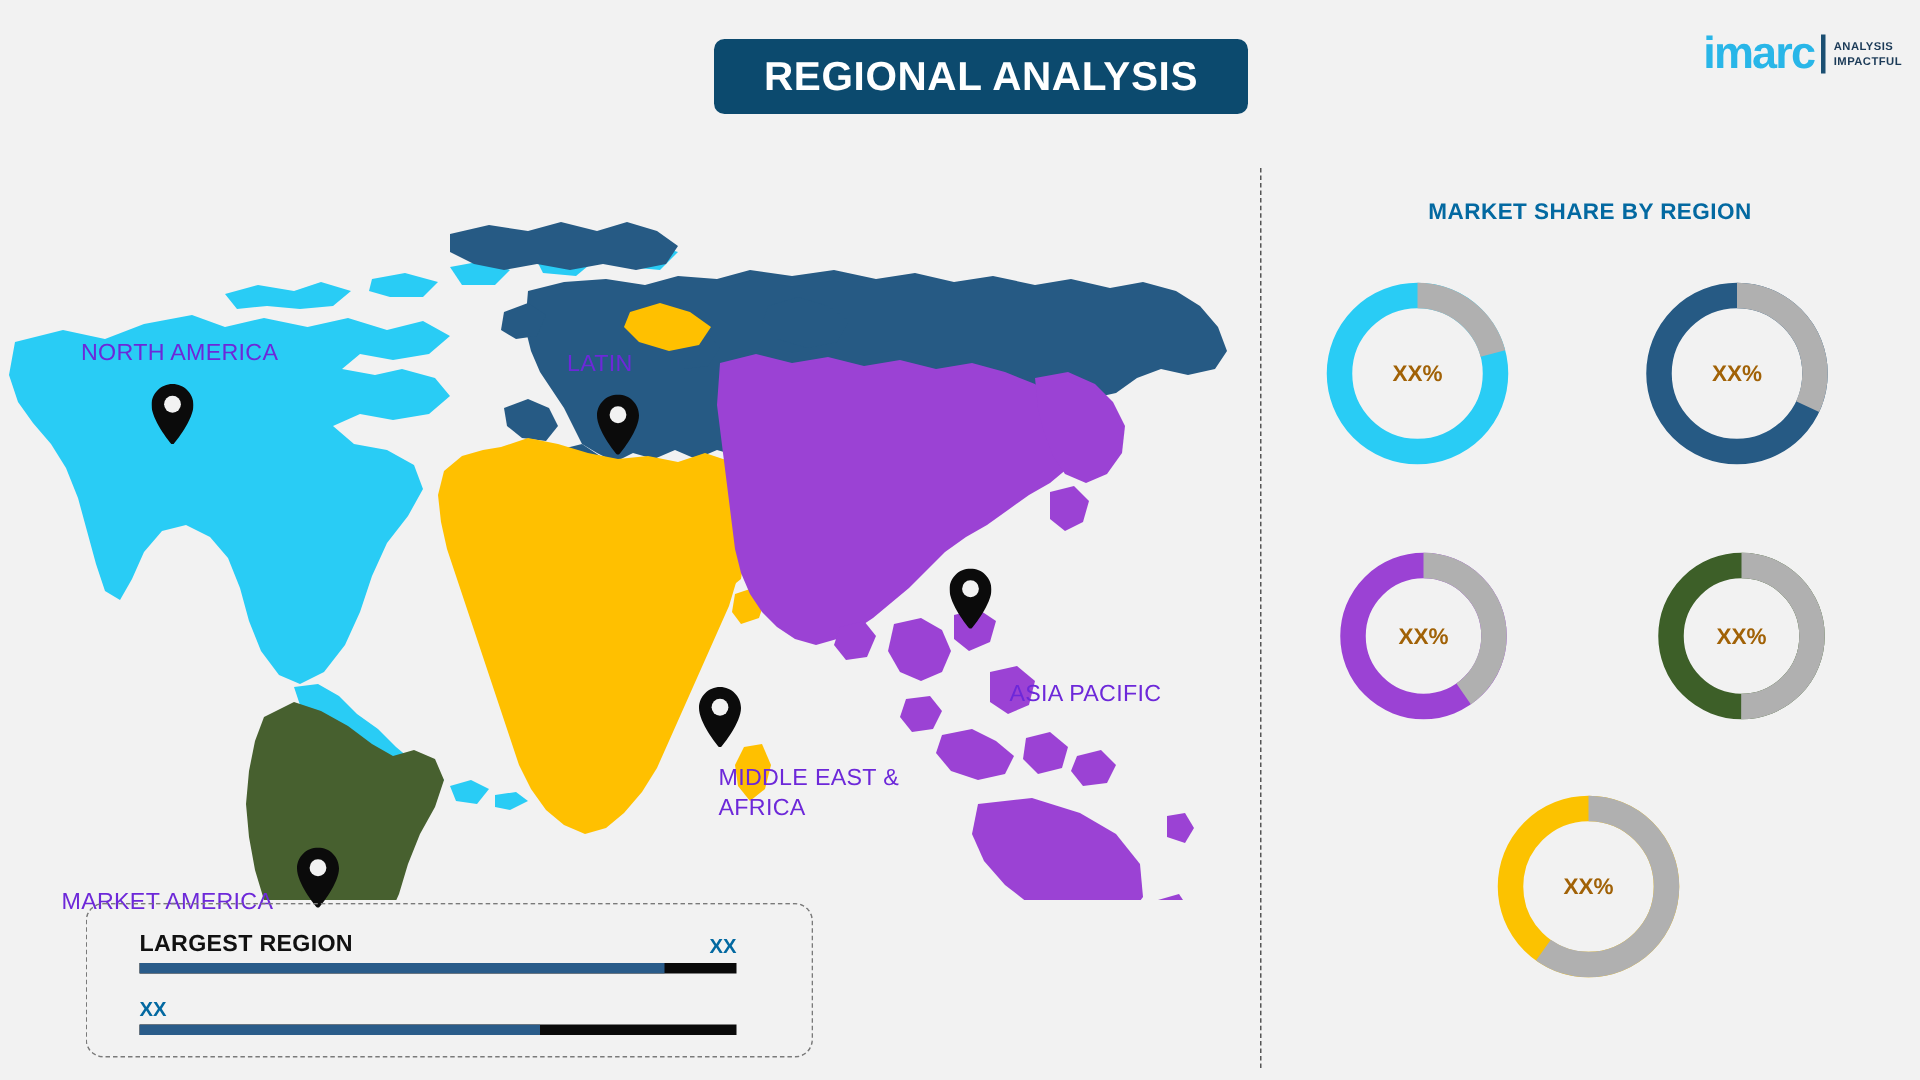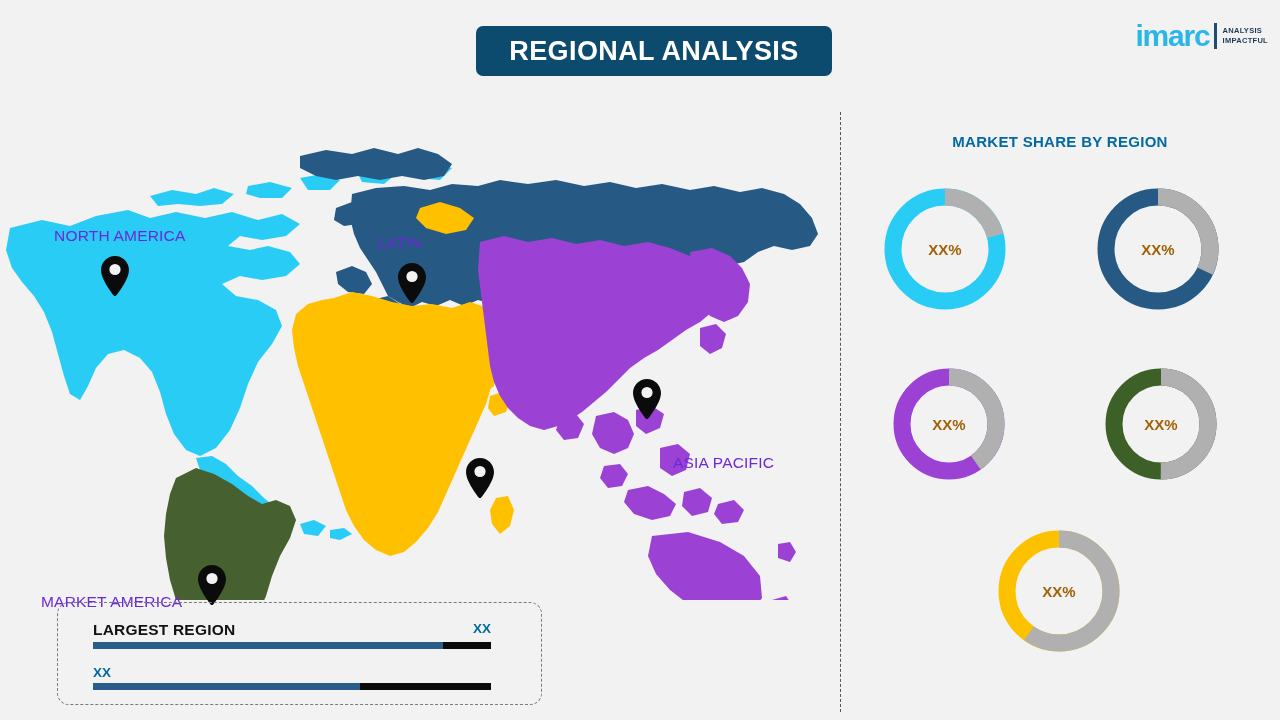--- a/index.html
+++ b/index.html
@@ -67,21 +67,21 @@
   #pin-latin-america{ left:198px; top:465px; }
 
   
   #legend-box{
     position:absolute; left:57px; top:602px; width:485px; height:103px;
     border:1.6px dashed #7a7a7a; border-radius:12px;
   }
   .legend-row{ position:absolute; left:35px; width:398px; }
   #legend-row-largest{ top:18px; }
   #legend-row-fastest{ top:62px; }
-  .legend-head{ display:flex; justify-content:space-between; align-items:flex-start; }
+  .legend-head{ display:flex; justify-content:space-between; align-items:center; }
   .legend-label{ font-size:15.5px; font-weight:bold; color:#111; letter-spacing:.2px; }
   .legend-value{ font-size:13.5px; font-weight:bold; color:#0369a1; }
   .legend-bar{
     margin-top:3px; height:7px; width:100%;
     background:#0a0a0a; position:relative; overflow:hidden;
   }
   .legend-bar-fill{
     position:absolute; left:0; top:0; height:100%;
     background:#2a5c8a;
   }
@@ -177,20 +177,22 @@
       <path fill="#9b42d4" d="M652 436 L688 432 L720 442 L744 456 L760 476 L762 498 L750 514 L730 520 L708 514 L688 504 L670 490 L656 474 L648 456 Z"></path>
       <path fill="#9b42d4" d="M772 500 L786 496 L794 508 L788 522 L774 524 L766 512 Z"></path>
       <path fill="#9b42d4" d="M778 444 L790 442 L796 452 L790 462 L778 458 Z"></path>
       <path fill="#9b42d4" d="M560 318 L576 314 L584 324 L578 338 L564 340 L556 330 Z"></path>
     </g>
   </svg>
 
   <div class="region-label" id="label-north-america">NORTH AMERICA</div>
   <div class="region-label" id="label-europe">LATIN</div>
   <div class="region-label" id="label-asia-pacific">ASIA PACIFIC</div>
+  <div class="region-label" id="label-middle-east">MIDDLE EAST &amp;
+AFRICA</div>
   <div class="region-label" id="label-latin-america">MARKET AMERICA</div>
 
   <svg class="map-pin" id="pin-north-america" width="28" height="40" viewBox="0 0 28 40">
     <path fill="#0b0b0b" d="M14 0C6.3 0 0 6.3 0 14c0 9.7 12 24.6 13.2 26a1 1 0 0 0 1.6 0C16 38.6 28 23.7 28 14 28 6.3 21.7 0 14 0z"></path>
     <circle cx="14" cy="13.5" r="5.6" fill="#f2f2f2"></circle>
   </svg>
   <svg class="map-pin" id="pin-europe" width="28" height="40" viewBox="0 0 28 40">
     <path fill="#0b0b0b" d="M14 0C6.3 0 0 6.3 0 14c0 9.7 12 24.6 13.2 26a1 1 0 0 0 1.6 0C16 38.6 28 23.7 28 14 28 6.3 21.7 0 14 0z"></path>
     <circle cx="14" cy="13.5" r="5.6" fill="#f2f2f2"></circle>
   </svg>

